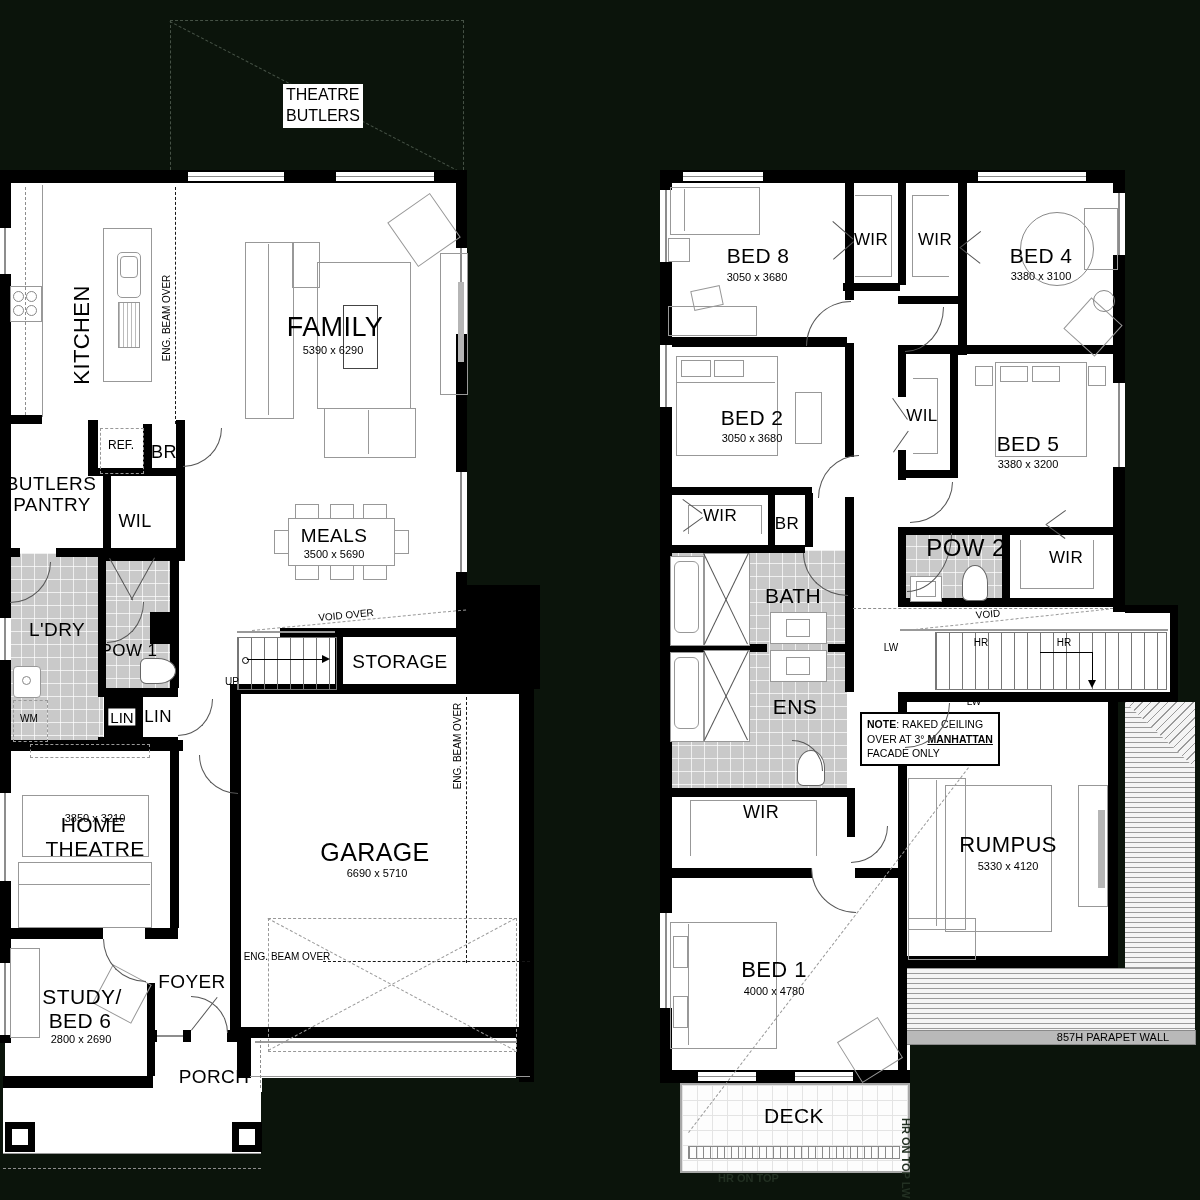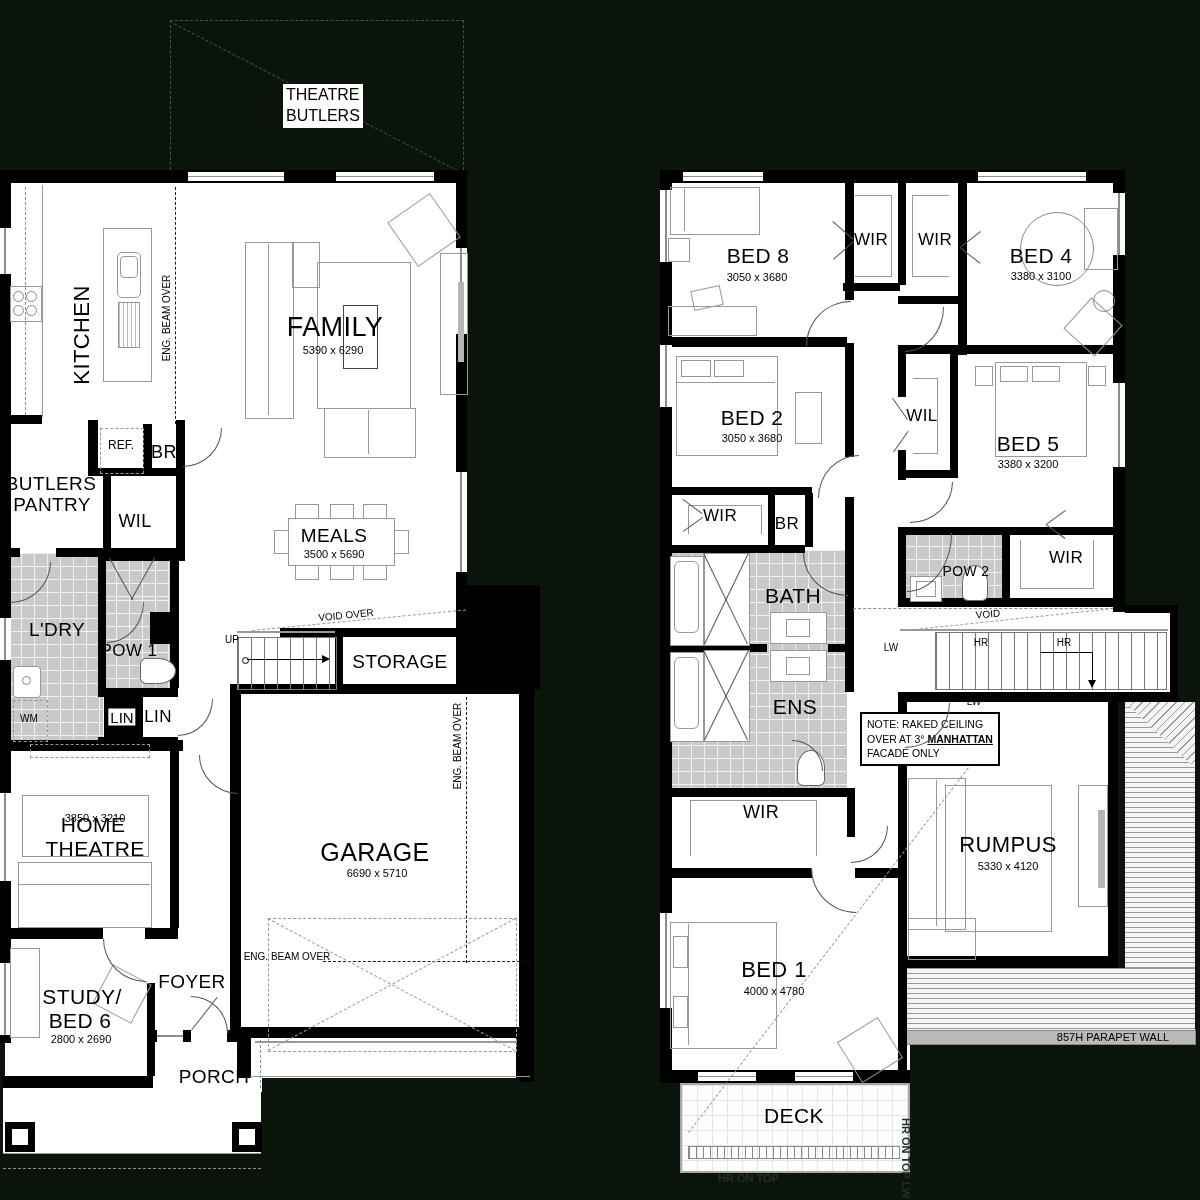--- a/index.html
+++ b/index.html
@@ -50,21 +50,21 @@
   .md{font-size:19px}
   .sm{font-size:15px}
   .dim{font-size:11px;letter-spacing:0}
   .tiny{font-size:10px;letter-spacing:0}
   .rot{transform:translate(-50%,-50%) rotate(-90deg)}
   .chip{position:absolute;background:#fff;padding:1px 3px;font-size:16px;line-height:1.3;white-space:nowrap}
   .chipsm{position:absolute;background:#fff;padding:0 2px;font-size:15px;white-space:nowrap;
           transform:translate(-50%,-50%)}
   .note{position:absolute;background:#fff;border:2px solid #000;font-size:10.5px;
         line-height:1.4;padding:3px 5px;white-space:nowrap}
-  .note b{font-weight:normal}
+  .note b{font-weight:bold}
   .note u{text-decoration:underline;font-weight:bold}
   .darknote{position:absolute;color:#223022;font-size:11px;font-weight:bold;white-space:nowrap}
   .trir{position:absolute;width:0;height:0;border-left:8px solid #000;
         border-top:4px solid transparent;border-bottom:4px solid transparent}
   .trid{position:absolute;width:0;height:0;border-top:8px solid #000;
         border-left:4px solid transparent;border-right:4px solid transparent}
   .toilet{position:absolute;border:1px solid #666;background:#fff;border-radius:50% 50% 6px 6px}
   .slab{position:absolute;background:#b5b5b5}
   .pban{position:absolute;background:#b9b9b9;border:1px solid #8a8a8a}
 </style>
@@ -246,21 +246,21 @@
   <div class="lbl md" style="left:95px;top:849px;font-size:21px">THEATRE</div>
   <div class="lbl dim" style="left:95px;top:818px">3850 x 3210</div>
   <div class="lbl lg" style="left:375px;top:852px;font-size:25px">GARAGE</div>
   <div class="lbl dim" style="left:377px;top:873px">6690 x 5710</div>
   <div class="lbl md" style="left:82px;top:997px;font-size:21px">STUDY/</div>
   <div class="lbl md" style="left:80px;top:1021px;font-size:21px">BED 6</div>
   <div class="lbl dim" style="left:81px;top:1039px">2800 x 2690</div>
   <div class="lbl md" style="left:192px;top:982px">FOYER</div>
   <div class="lbl md" style="left:214px;top:1077px">PORCH</div>
   <div class="lbl tiny" style="left:29px;top:719px">WM</div>
-  <div class="lbl tiny" style="left:232px;top:640px">UP</div>
+  <div class="lbl tiny" style="left:232px;top:682px">UP</div>
 </section>
 
 <section>
 
   <div class="f" style="left:665px;top:173px;width:455px;height:527px"></div>
   <div class="f" style="left:898px;top:610px;width:280px;height:84px"></div>
   <div class="f" style="left:665px;top:700px;width:245px;height:383px"></div>
   <div class="f" style="left:905px;top:700px;width:210px;height:268px"></div>
 
   <div class="t" style="left:665px;top:550px;width:182px;height:240px"></div>
@@ -427,21 +427,21 @@
   <div class="lbl sm" style="left:935px;top:240px;font-size:17px">WIR</div>
   <div class="lbl md" style="left:1041px;top:256px;font-size:21px">BED 4</div>
   <div class="lbl dim" style="left:1041px;top:276px">3380 x 3100</div>
   <div class="lbl md" style="left:752px;top:418px;font-size:21px">BED 2</div>
   <div class="lbl dim" style="left:752px;top:438px">3050 x 3680</div>
   <div class="lbl sm" style="left:922px;top:416px;font-size:17px">WIL</div>
   <div class="lbl md" style="left:1028px;top:444px;font-size:21px">BED 5</div>
   <div class="lbl dim" style="left:1028px;top:464px">3380 x 3200</div>
   <div class="lbl sm" style="left:720px;top:516px;font-size:17px">WIR</div>
   <div class="lbl sm" style="left:787px;top:524px;font-size:17px">BR</div>
-  <div class="lbl sm" style="left:966px;top:572px;font-size:14px">POW 2</div>
+  <div class="lbl sm" style="left:966px;top:548px;font-size:24px">POW 2</div>
   <div class="lbl sm" style="left:1066px;top:558px;font-size:17px">WIR</div>
   <div class="lbl md" style="left:793px;top:596px;font-size:21px">BATH</div>
   <div class="lbl md" style="left:795px;top:707px;font-size:21px">ENS</div>
   <div class="lbl tiny" style="left:988px;top:614px;transform:translate(-50%,-50%) rotate(-5deg)">VOID</div>
   <div class="lbl tiny" style="left:891px;top:648px">LW</div>
   <div class="lbl tiny" style="left:981px;top:643px">HR</div>
   <div class="lbl tiny" style="left:1064px;top:643px">HR</div>
   <div class="lbl tiny" style="left:974px;top:702px">LW</div>
   <div class="lbl sm" style="left:761px;top:812px;font-size:18px">WIR</div>
   <div class="lbl md" style="left:1008px;top:845px;font-size:22px">RUMPUS</div>

